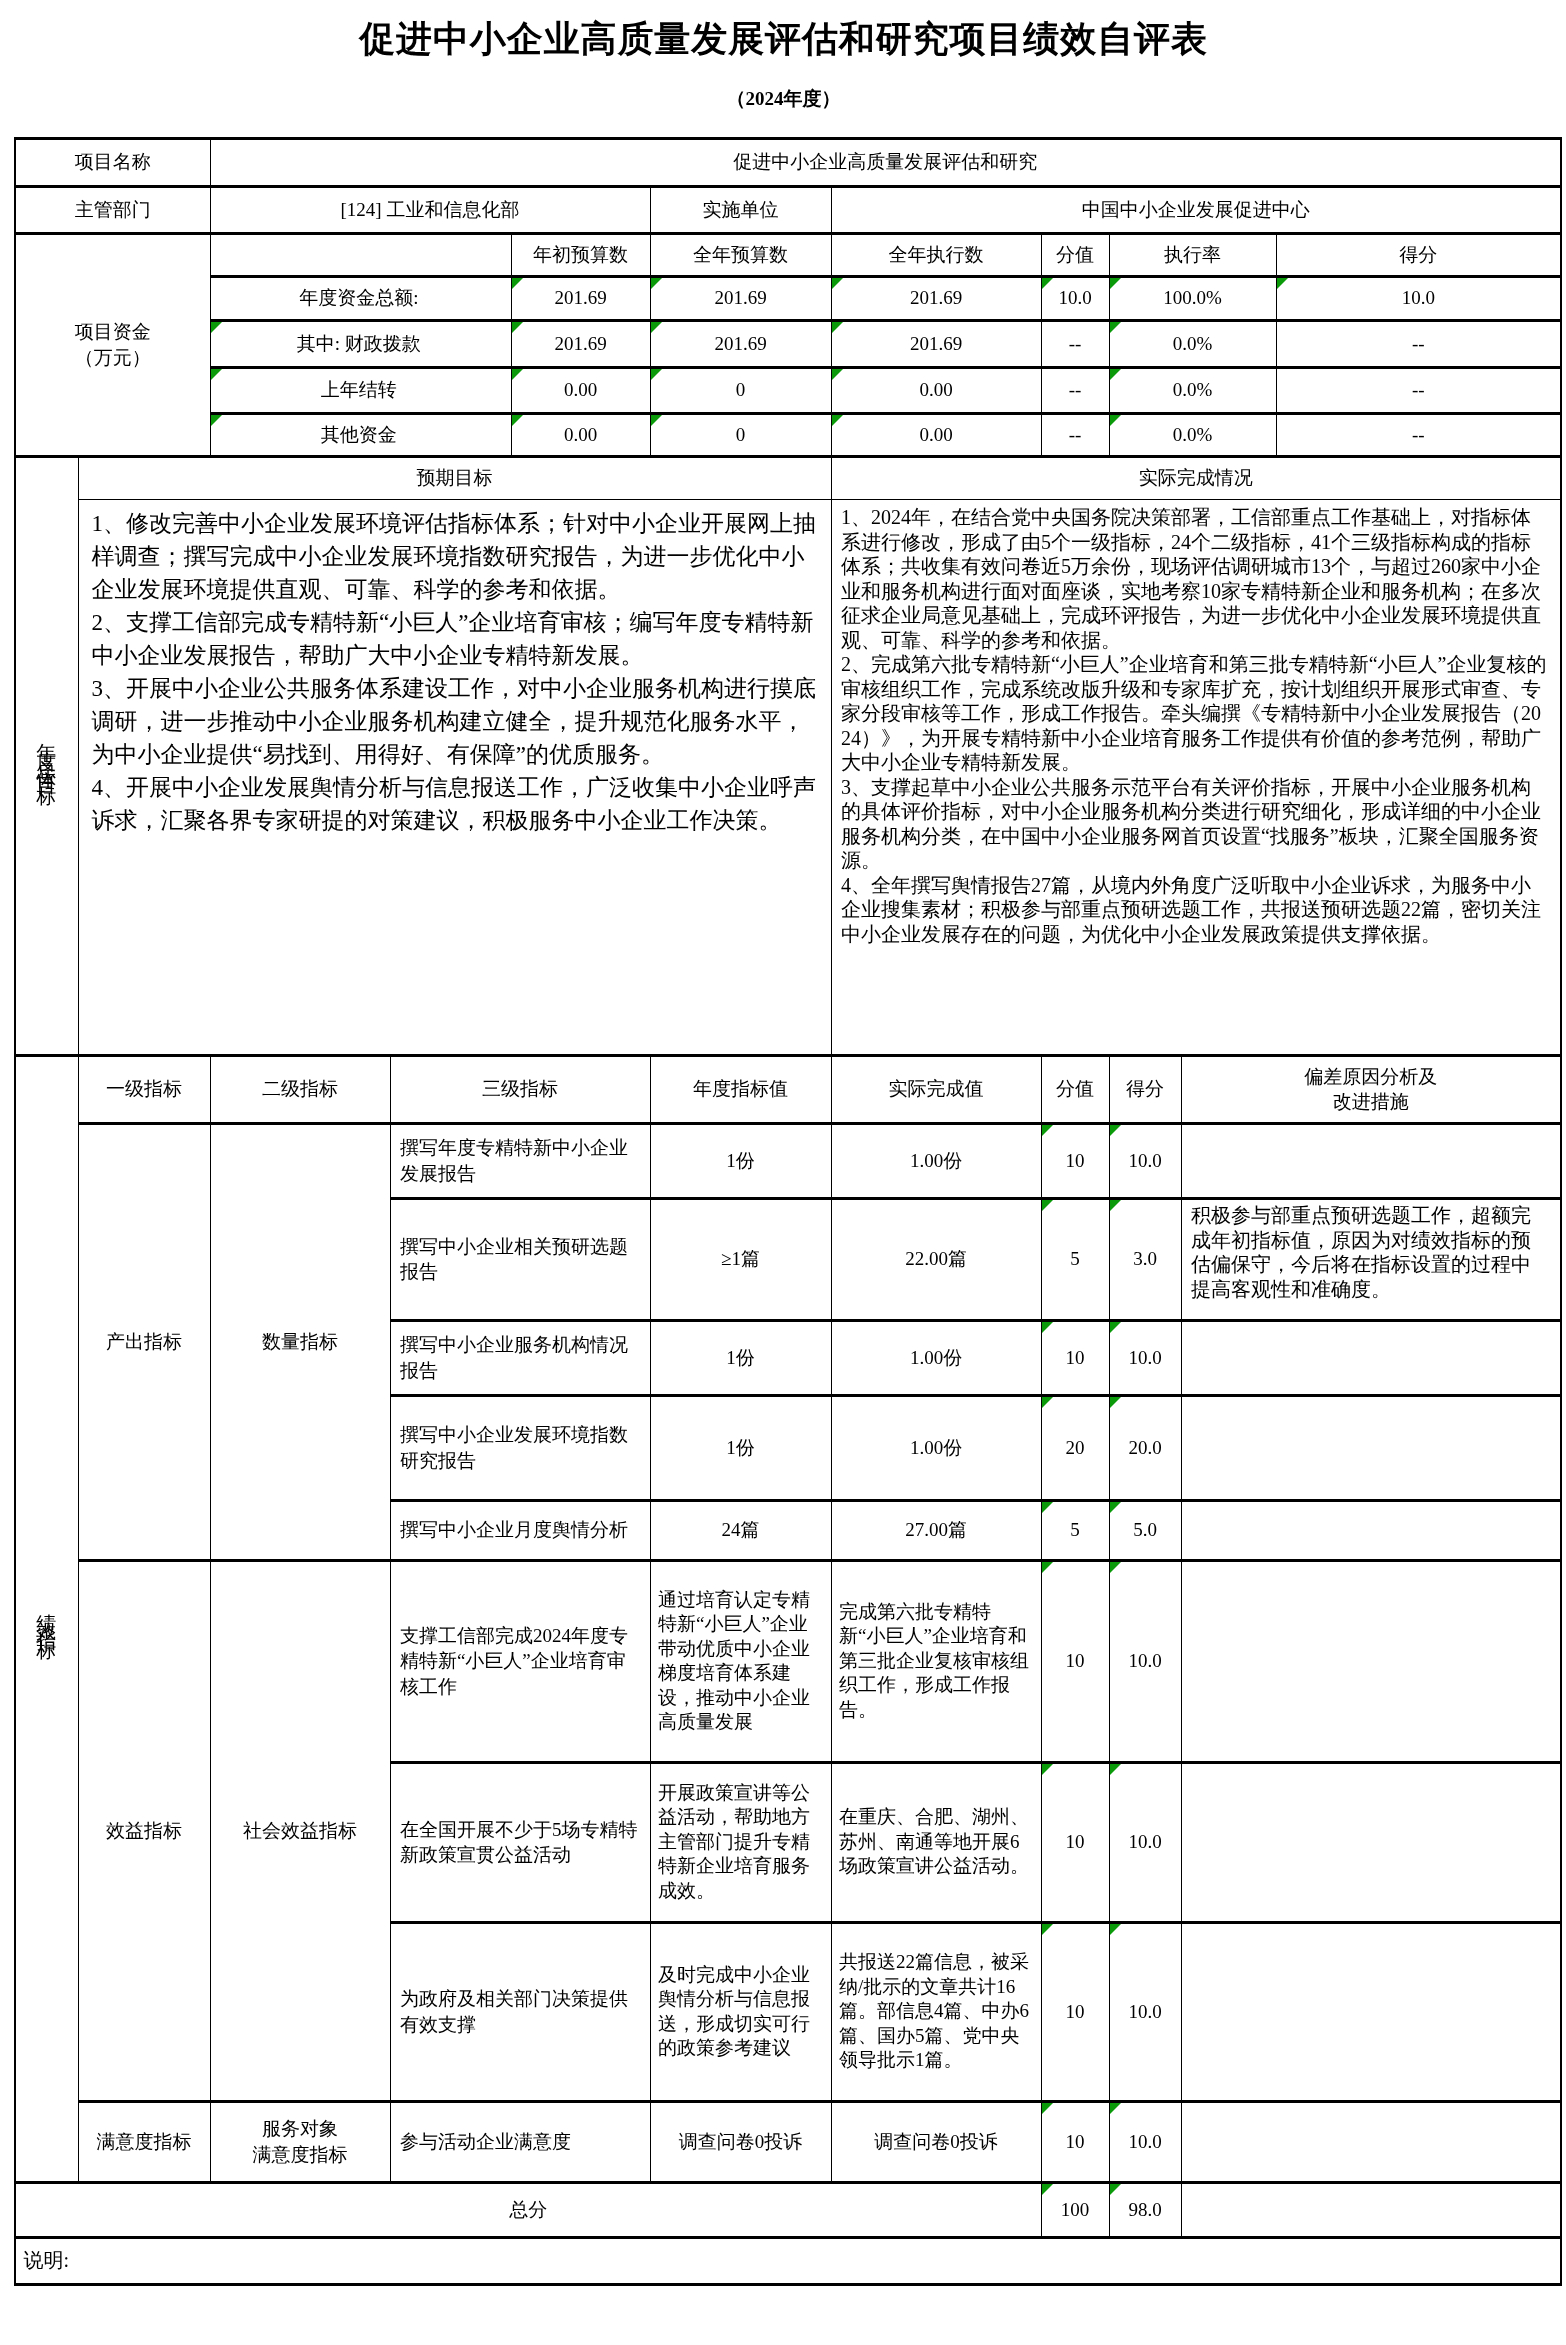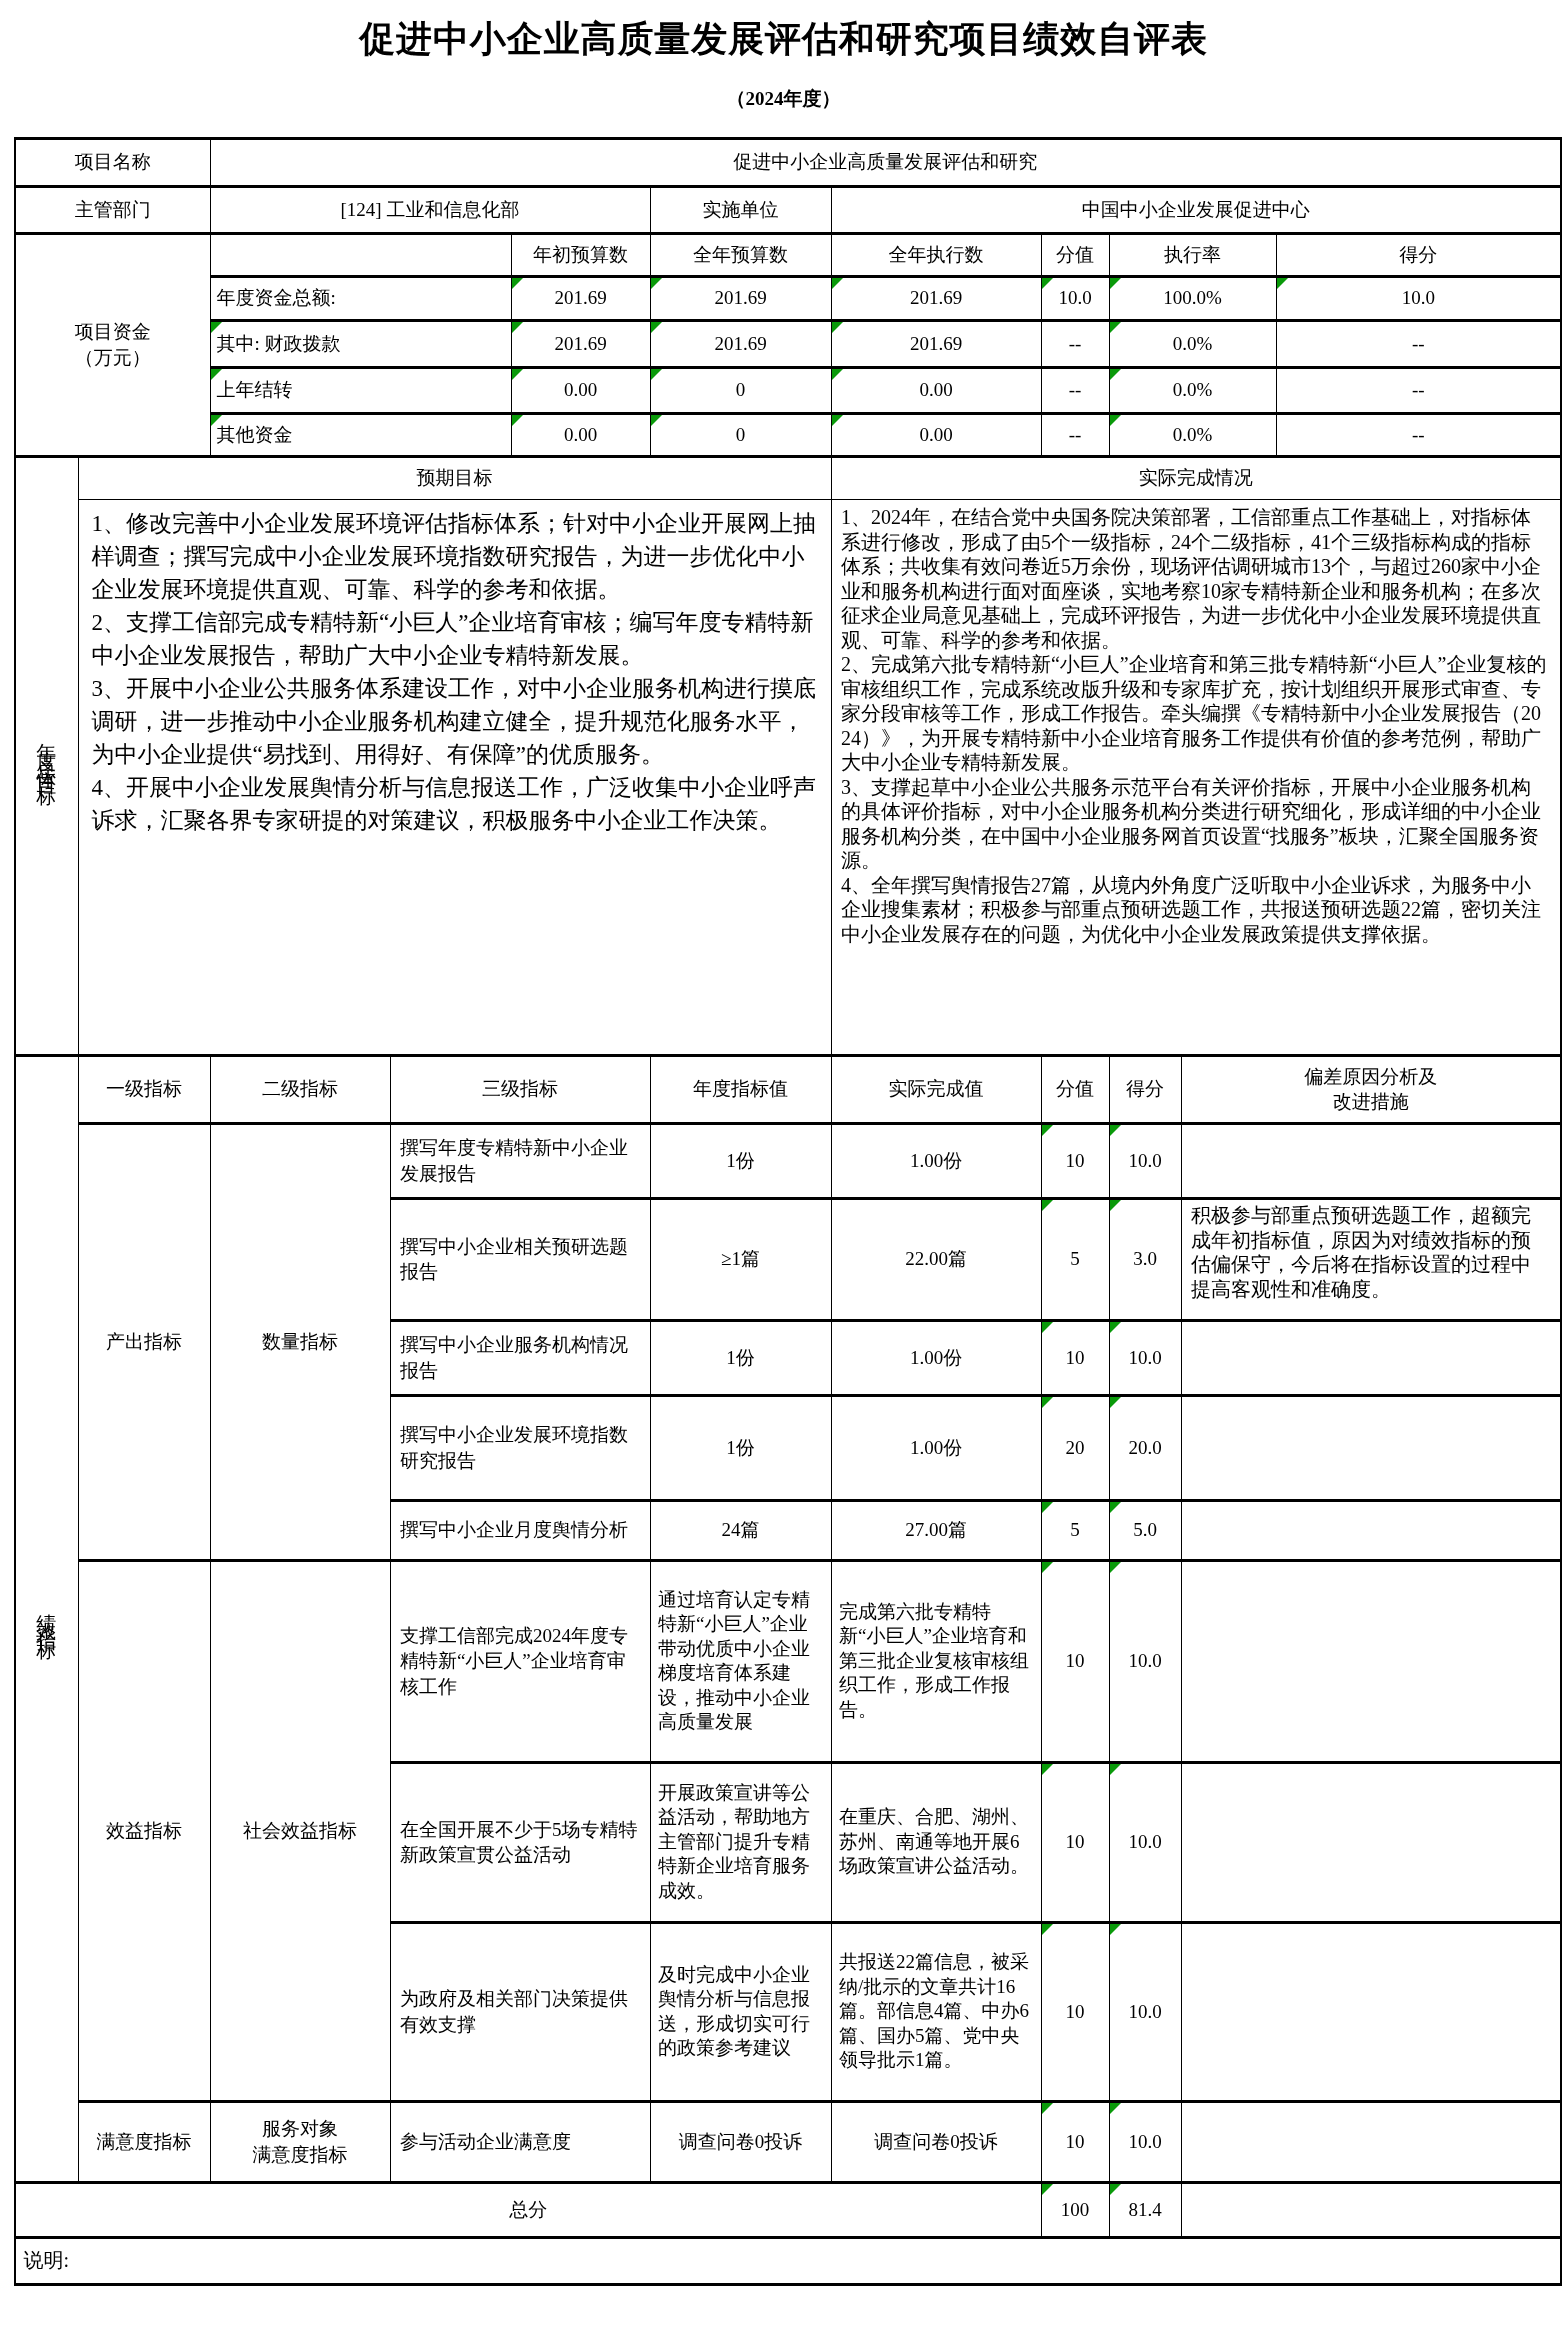--- a/index.html
+++ b/index.html
@@ -8,21 +8,21 @@
           font-weight:bold; font-size:36px; padding-top:15px; letter-spacing:0.9px;}
   .subtitle{ text-align:center; font-weight:bold; font-size:19px; margin-top:22px;}
   table{ border-collapse:collapse; table-layout:fixed; width:1545px;
          margin:24.5px 0 0 14px;border-radius:28px; }
   td{ border:1.9px solid #000; border-top-width:3.8px; border-bottom-width:3.8px;
       text-align:center; vertical-align:middle; padding:2.8px 7.5px;
       font-size:19px; line-height:25.4px; overflow:hidden; word-break:break-all;}
   table{border:2.8px solid #000;}
   .pre{white-space:pre-line;}
   .tl{text-align:left;}
-  .tr-al{text-align:left; padding-right:9.4px;padding-left:6px;}
+  .tr-al{text-align:center; padding-right:9.4px;padding-left:6px;}
   
   .gh td{border-bottom-width:1.9px;margin-left:36px;}
   .gc td{border-top-width:1.9px;}
   .goalsL{font-size:23px; line-height:33px; text-align:left; vertical-align:top;
           padding:7.5px 13px; text-justify:inter-ideograph;}
   .goalsR{font-size:20px; line-height:24.5px; text-align:left; vertical-align:top;
           padding:5.6px 9.4px;}
   
   .name{text-align:left; padding:3.8px 5.6px 3.8px 9.4px;}
   .longtxt{text-align:left; line-height:24.5px; padding:3.8px 5.6px 3.8px 7.5px;}
@@ -235,21 +235,21 @@
     <td>调查问卷0投诉</td>
     <td>调查问卷0投诉</td>
     <td class="gt">10</td>
     <td class="gt">10.0</td>
     <td colspan="2" class="remark"></td>
   </tr>
 
   <tr style="height:55px">
     <td colspan="7">总分</td>
     <td class="gt">100</td>
-    <td class="gt">81.4</td>
+    <td class="gt">98.0</td>
     <td colspan="2"></td>
   </tr>
 
   <tr style="height:47px">
     <td colspan="11" class="tl" style="font-size:20px;margin-top:28px;">说明:</td>
   </tr>
 </tbody>
   </table>
 
 

